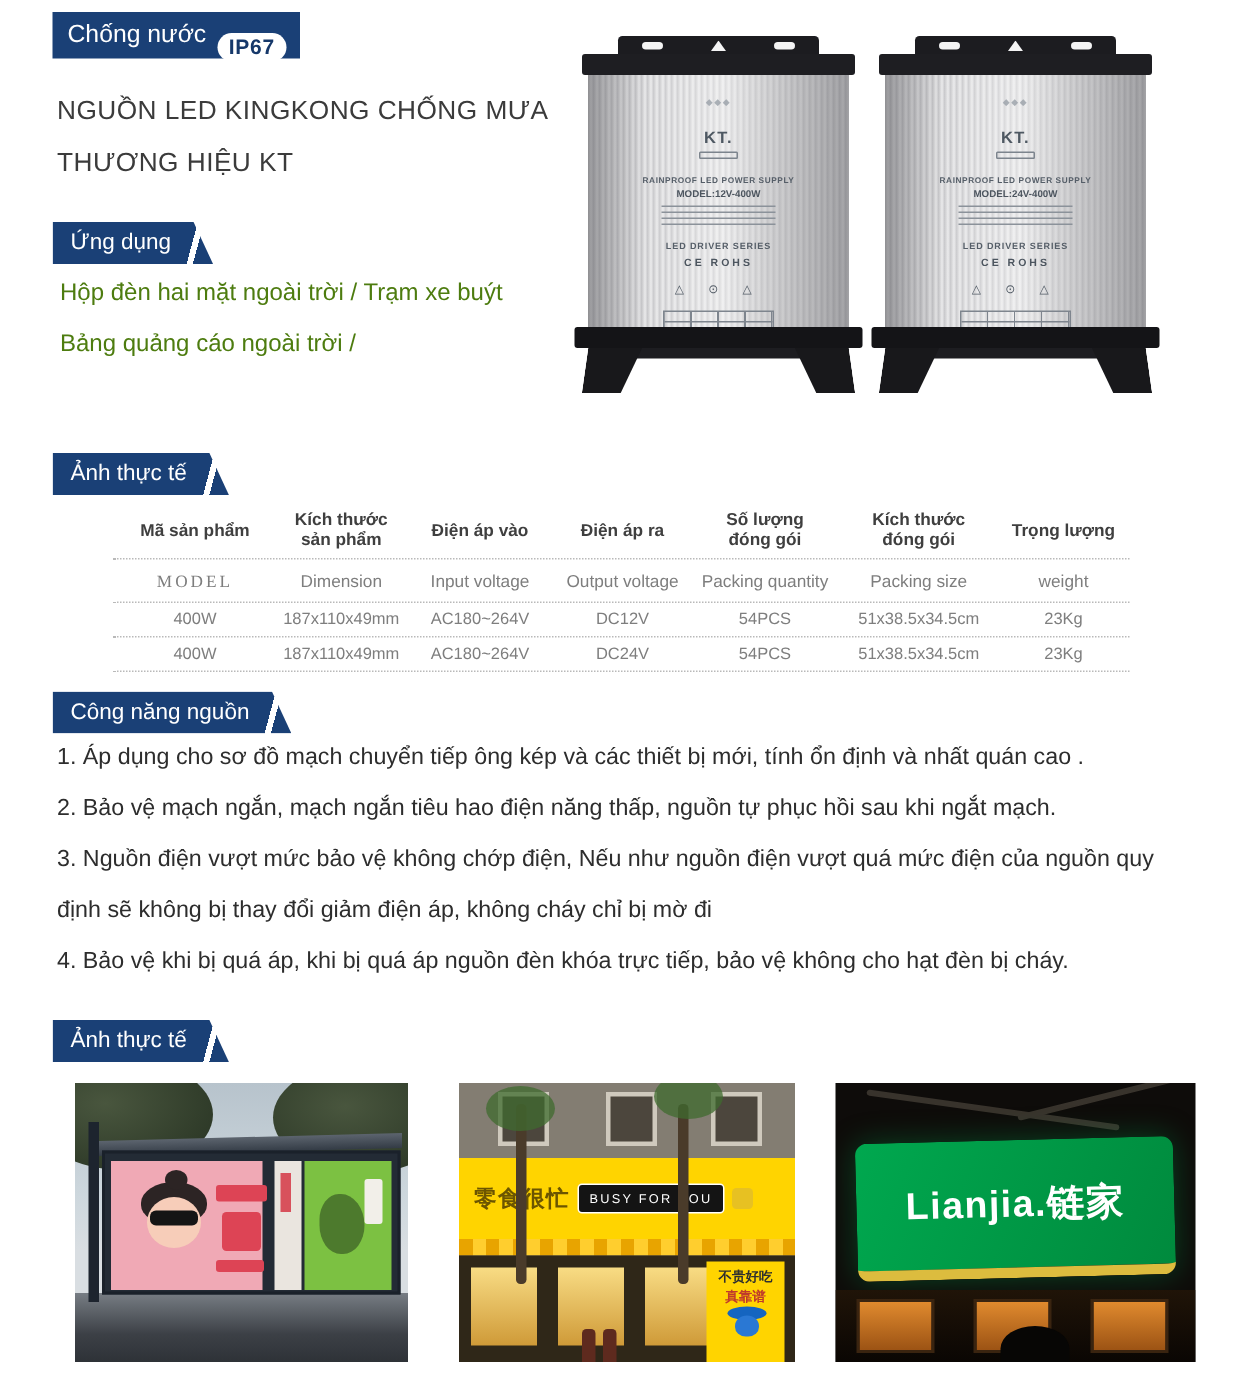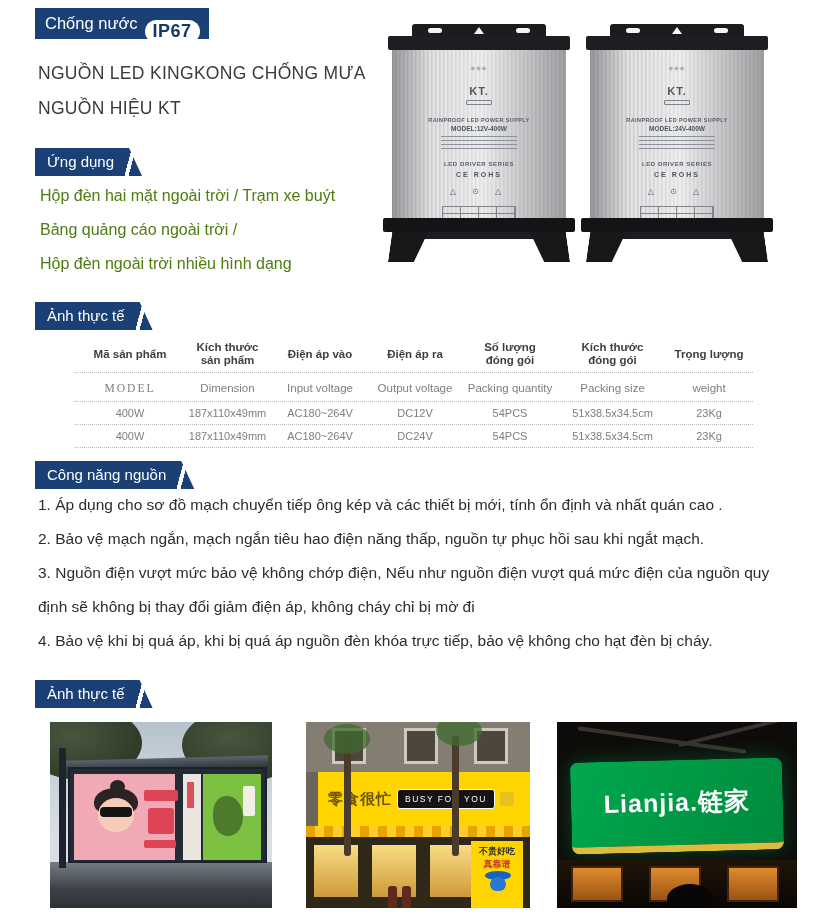--- a/index.html
+++ b/index.html
@@ -7,21 +7,21 @@
   body { font-family:"Liberation Sans", sans-serif; }
   .page { position:relative; width:824px; height:915px; margin:0 auto; background:#fff; overflow:hidden; }
 
   
   .rect-badge {
     position:absolute; left:35px; top:8px; height:31px;
     background:#1a4076; color:#fff; display:flex; align-items:center; gap:7px;
     padding:0 9px 0 10px; font-size:16.5px;
   }
   .ip-pill {
-    background:#fff; color:#16386a; font-weight:800; font-size:18px;
+    background:#fff; color:#16386a; font-weight:800; font-size:14px;
     border-radius:12px; padding:2px 8px; letter-spacing:.5px; line-height:1.1;margin-top:16px;
   }
   .flag-badge {
     position:absolute; color:#fff; font-size:15px; line-height:1;
     padding:6px 28px 7px 12px;
     background:linear-gradient(105deg,
       #1a4076 0, #1a4076 calc(100% - 17px),
       #ffffff calc(100% - 17px), #ffffff calc(100% - 13px),
       #1a4076 calc(100% - 13px));
     clip-path:polygon(0 0, calc(100% - 13px) 0, 100% 100%, 0 100%);
@@ -102,21 +102,21 @@
   .p1-red3 { left:70px; top:66px; width:32px; height:8px; background:#dd4455; border-radius:2px; }
   .p1-strip { left:58%; top:5px; width:9%; height:86px; background:#eae5df; }
   .p1-stripred { left:4px; top:8px; width:7px; height:26px; background:#d8515c; }
   .p1-green { left:68%; top:5px; width:30%; height:86px; background:#7cc142; }
   .p1-char { left:10px; top:22px; width:30px; height:40px; background:#4d7a2d; border-radius:45% 55% 50% 50%; }
   .p1-tag { right:6px; top:12px; width:12px; height:30px; background:#f2efe9; border-radius:2px; }
 
   
   .p2-building { left:0; right:0; top:0; height:27%; background:#837d72; }
   .p2-win { top:6px; width:34px; height:36px; background:#4c463d; border:3px solid #cfc9bd; }
-  .p2-sign { left:0; right:0; top:27%; height:29%; background:#ffd400; display:flex; align-items:center; gap:5px; padding:12px 10px;margin-left:12px; }
+  .p2-sign { left:0; right:0; top:27%; height:29%; background:#ffd400; display:flex; align-items:center; gap:5px; padding:12px 10px; }
   .p2-cn { font-size:15px; font-weight:800; color:#6b5500; letter-spacing:1px; }
   .p2-busy { background:#141414; border:1px solid #fff; color:#fff; font-size:8.5px; font-weight:normal;
              letter-spacing:1.5px; padding:4px 7px; border-radius:3px; white-space:nowrap; }
   .p2-sq { width:14px; height:14px; background:#e7c122; border-radius:3px; }
   .p2-awning { left:0; right:0; top:56%; height:6%; background:repeating-linear-gradient(90deg,#e8a400 0 9px,#ffce2e 9px 18px); }
   .p2-store { left:0; right:0; top:62%; bottom:0; background:#2f2718; }
   .p2-shelf { top:8px; width:44px; height:52px; background:linear-gradient(#f8dc84,#cf9a38); }
   .p2-poster { right:7px; top:4px; width:52px; height:70px; background:#ffd400; text-align:center; }
   .p2-po1 { font-size:9px; font-weight:800; color:#2f2f2f; margin-top:4px; }
   .p2-po2 { font-size:9px; font-weight:800; color:#c0392b; }
@@ -143,28 +143,27 @@
 
 <div class="page">
 
   <div class="rect-badge">
     <span>Chống nước</span>
     <span class="ip-pill">IP67</span>
   </div>
 
   <div class="title">
     <div>NGUỒN LED KINGKONG CHỐNG MƯA</div>
-    <div>NGUỒN HIỆU KT</div>
+    <div>THƯƠNG HIỆU KT</div>
   </div>
 
   <div class="flag-badge" style="left:35px; top:148px;">Ứng dụng</div>
   <div class="app-list">
     <div>Hộp đèn hai mặt ngoài trời / Trạm xe buýt</div>
     <div>Bảng quảng cáo ngoài trời /</div>
-    <div>Hộp đèn ngoài trời nhiều hình dạng</div>
   </div>
 
   <div class="units">
     <div class="unit">
       <div class="bracket">
           <span class="hole"></span>
           <span class="notch"></span>
           <span class="hole"></span>
         </div>
       <div class="cap"></div>

